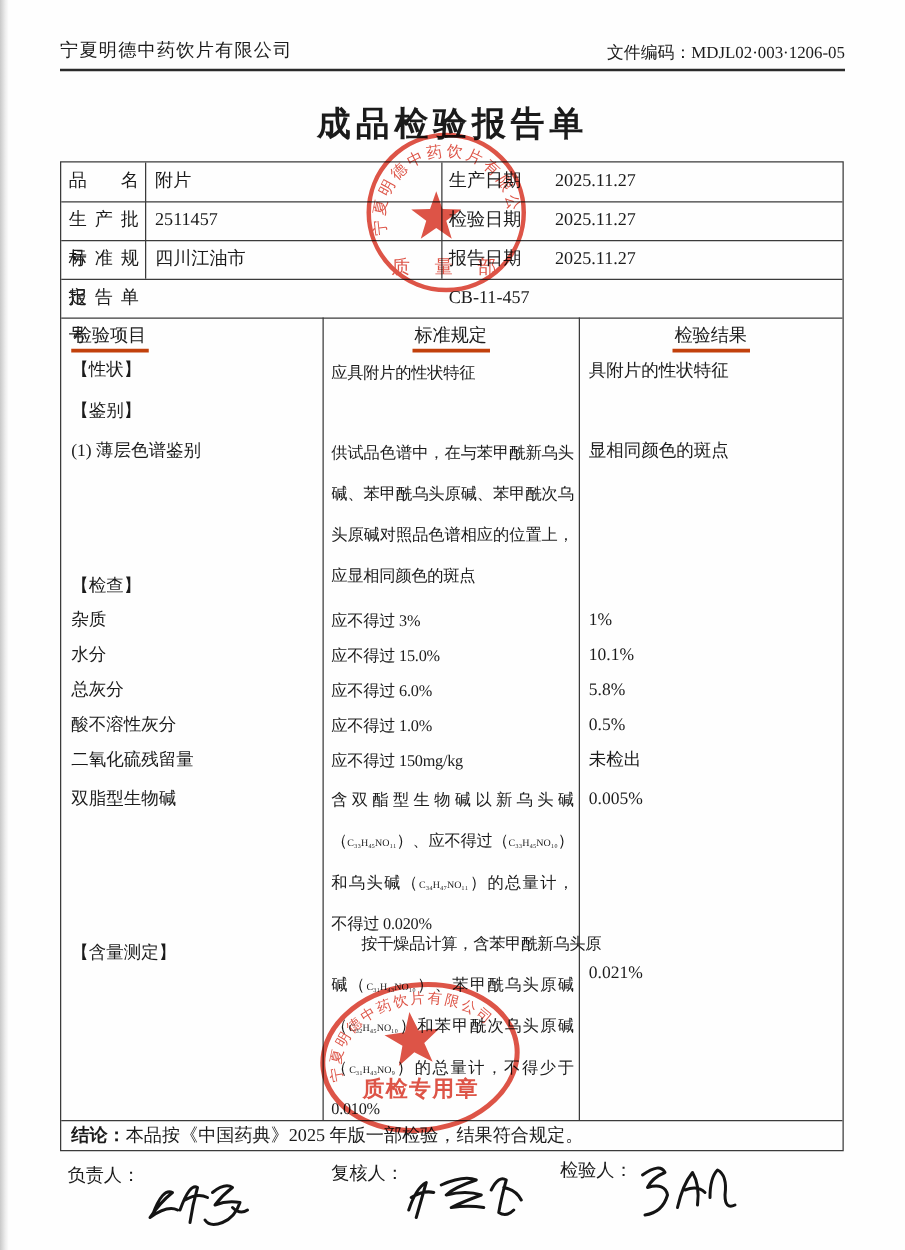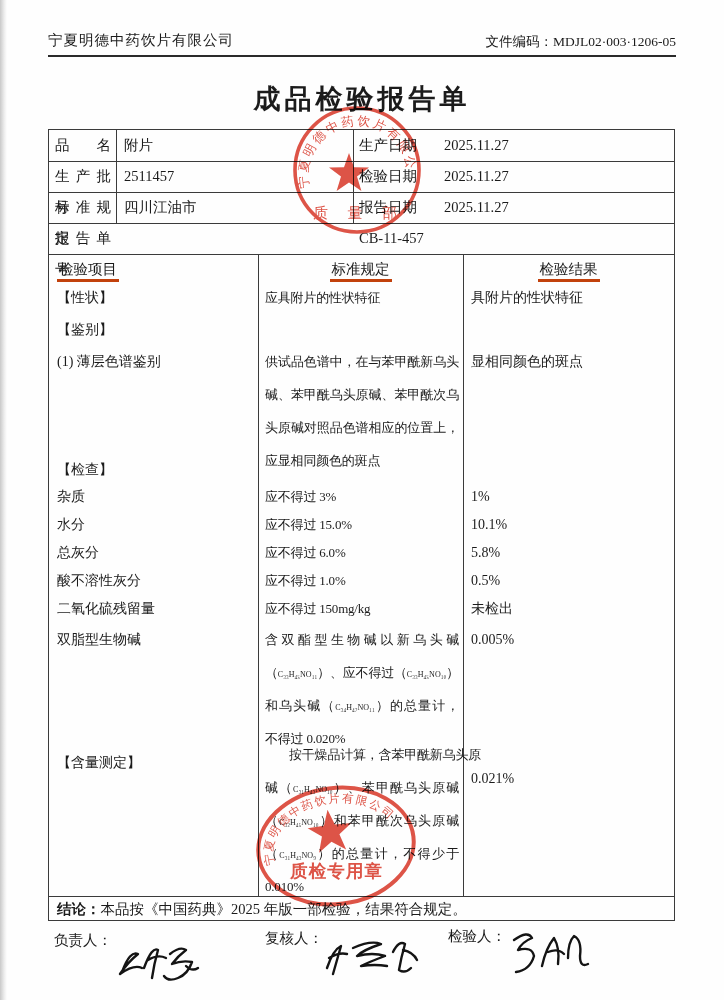--- a/index.html
+++ b/index.html
@@ -86,21 +86,21 @@
     <div class="irow" style="top:93px">
       <span class="ilabel">报告单号</span>
       <span class="ilabel2">CB-11-457</span>
     </div>
 
     <div class="mh mh1"><span class="u">检验项目</span></div>
     <div class="mh mh2"><span class="u">标准规定</span></div>
     <div class="mh mh3"><span class="u">检验结果</span></div>
 
     <div class="mcol mcol1">
-        <div class="tline" style="top: 35px;"><span>【性状】</span></div>
+        <div class="tline" style="top: 35px; font-family: Liberation Mono, monospace;"><span>【性状】</span></div>
         <div class="tline" style="top: 67px;"><span>【鉴别】</span></div>
         <div class="tline" style="top: 99px;"><span>(1) 薄层色谱鉴别</span></div>
         <div class="tline" style="top: 207px;"><span>【检查】</span></div>
         <div class="tline" style="top: 234px;"><span>杂质</span></div>
         <div class="tline" style="top: 262px;"><span>水分</span></div>
         <div class="tline" style="top: 290px;"><span>总灰分</span></div>
         <div class="tline" style="top: 318px;"><span>酸不溶性灰分</span></div>
         <div class="tline" style="top: 346px;"><span>二氧化硫残留量</span></div>
         <div class="tline" style="top: 377px;"><span>双脂型生物碱</span></div>
         <div class="tline" style="top: 500px;"><span>【含量测定】</span></div>

